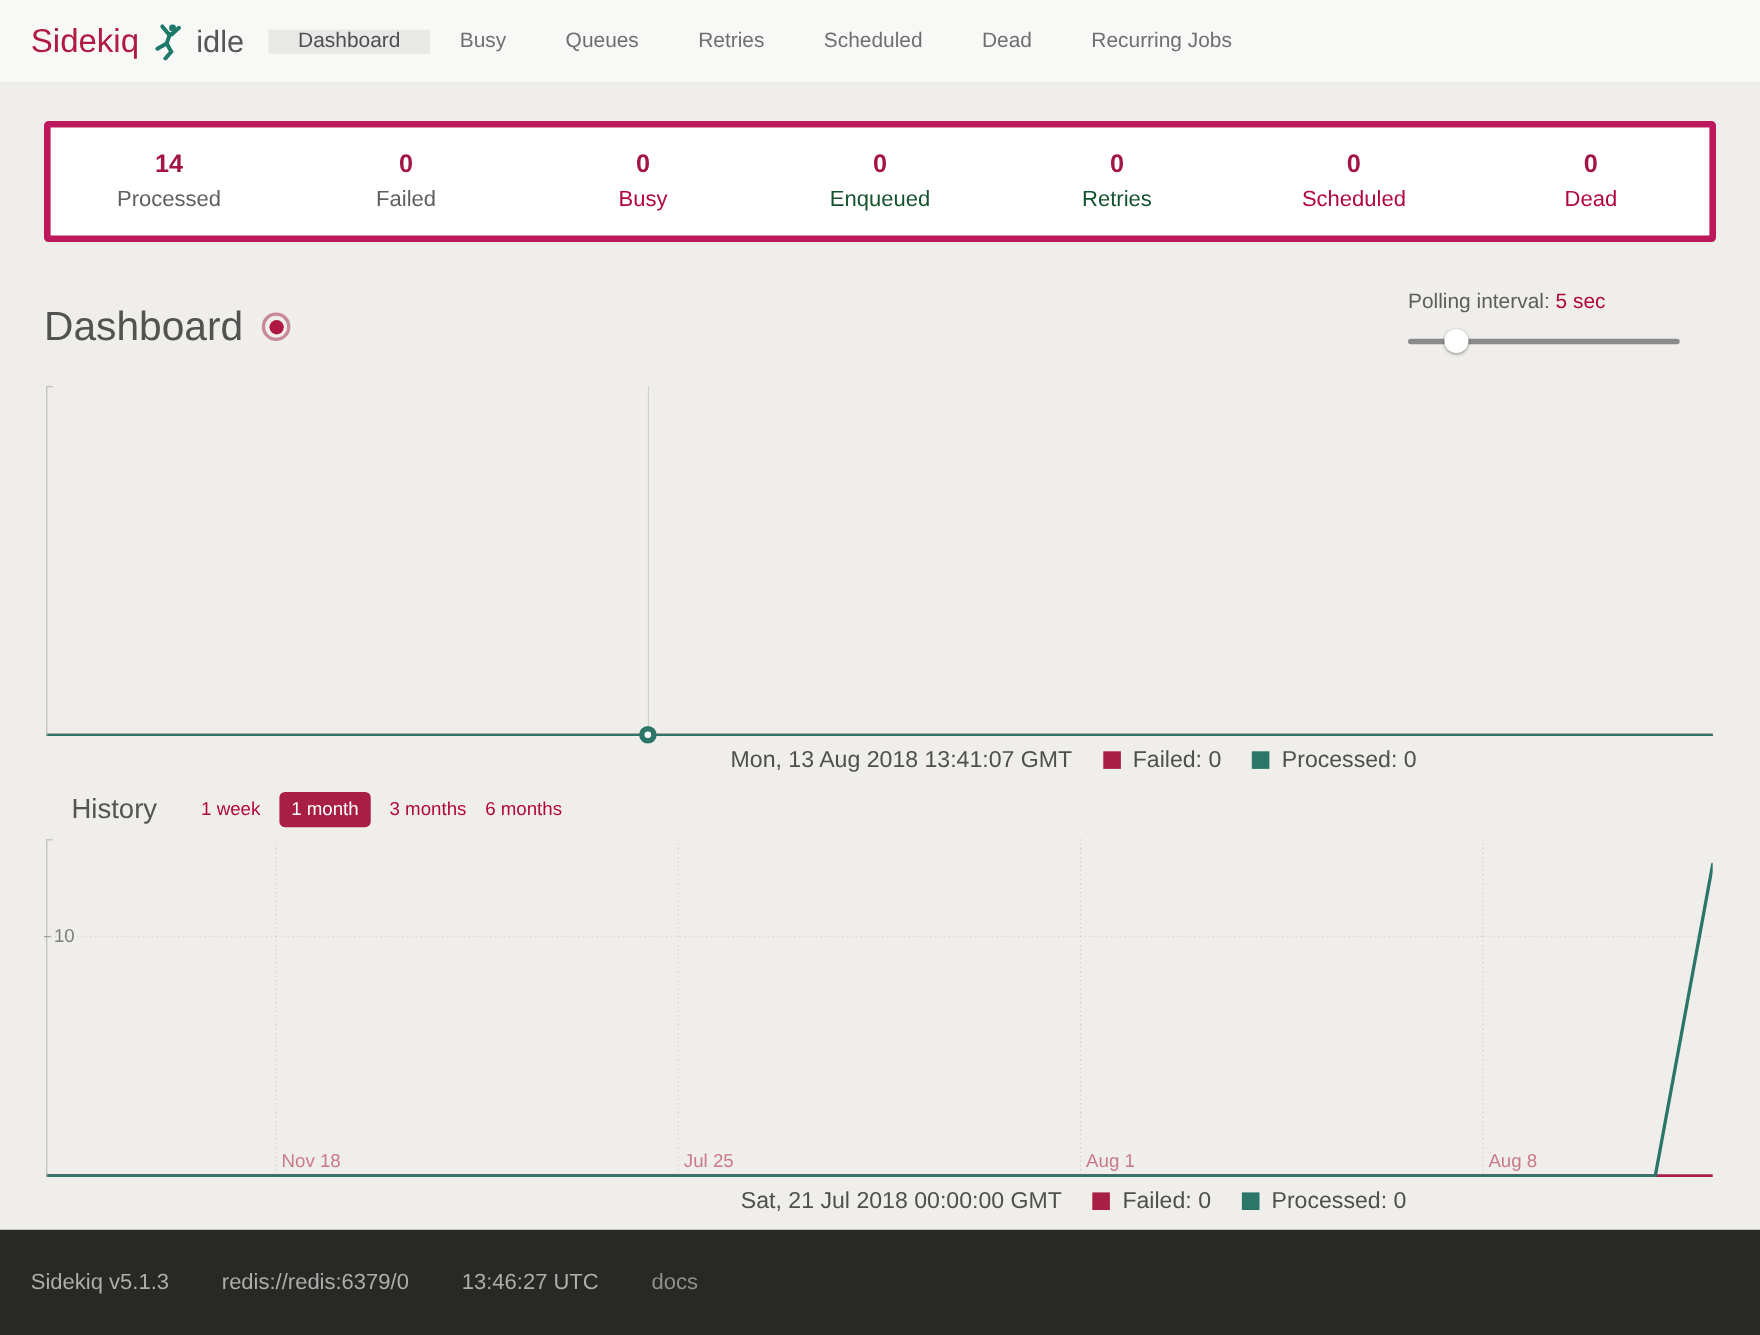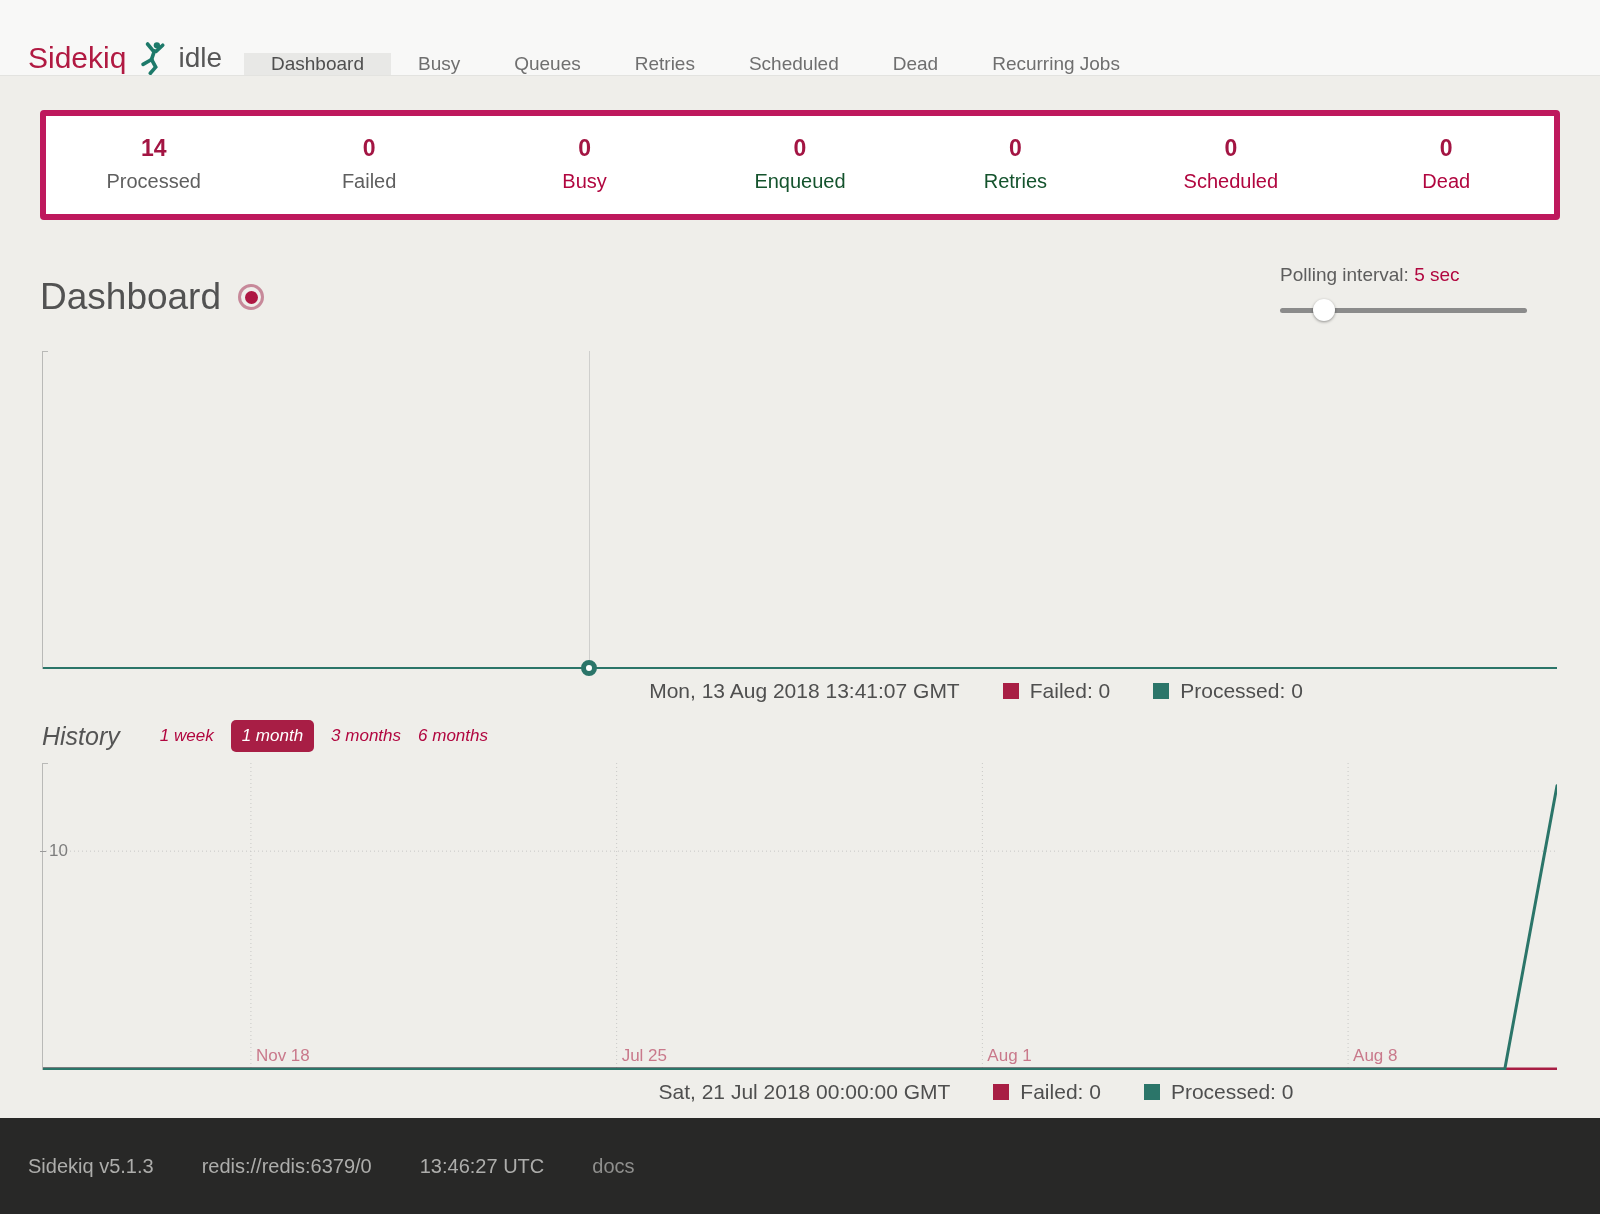--- a/index.html
+++ b/index.html
@@ -1,20 +1,20 @@
 <!DOCTYPE html>
 <html><head>
 <meta charset="utf-8">
 <style>
   * { box-sizing: border-box; }
   body { margin:0; font-family:"Liberation Sans", sans-serif; background:#efeeea; }
   .page { width:1600px; height:1214px; position:relative; background:#efeeea; overflow:hidden; }
 
   
-  .navbar { height:76px; background:#f8f8f7; border-bottom:1px solid #e3e3e0; display:flex; align-items:flex-end; }
+  .navbar { height:76px; background:#f8f8f7; border-bottom:1px solid #e3e3e0; display:flex; align-items:center; }
   .brand-wrap { display:flex; align-items:center; padding:0 22px 0 28px; }
   .brand { color:#b11a42; font-size:30px; cursor:pointer; }
   .runner { margin:0 10px 0 12px; display:flex; align-items:center; }
   .status-text { color:#565656; font-size:28px; }
   .nav-tabs { list-style:none; display:flex; margin:0; padding:0; }
   .nav-tabs li { font-size:19px; color:#6f6f6f; display:flex; align-items:center; padding:0 27px; cursor:pointer; }
   .nav-tabs li.active { background:#e8e8e6; color:#4f4f4f; }
 
   
   .stats-card { margin:34px 40px 0; background:#ffffff; border:6px solid #be185d; border-radius:4px; display:flex; padding:19px 0 21px; }
@@ -43,28 +43,28 @@
   .chart svg { position:absolute; left:0; top:0; }
   .axis-y { position:absolute; left:0; top:0; bottom:0; width:1px; background:#b9b9b7; }
   .axis-y::before { content:""; position:absolute; top:0; left:0; width:6px; height:1px; background:#b9b9b7; }
   .rt-cursor { position:absolute; top:0; bottom:1px; width:1px; background:#cfcfcd; }
   .rt-marker { position:absolute; bottom:-7px; width:16px; height:16px; border:5px solid #2b7569; background:#fff; border-radius:50%; }
   .ytick { position:absolute; left:-2px; font-size:17px; color:#7d7d7d; display:flex; align-items:center; transform:translateY(-50%); }
   .ytick .tickmark { width:6px; height:1px; background:#9a9a9a; margin-right:3px; }
   .xtick { position:absolute; bottom:4px; font-size:17px; color:#c9798b; }
 
   
-  .legend { display:flex; align-items:center; justify-content:center; padding-left:352px; margin-top:10px; font-size:21px; color:#4f4f4f;gap:15px; }
+  .legend { display:flex; align-items:center; justify-content:center; padding-left:352px; margin-top:10px; font-size:21px; color:#4f4f4f; }
   .legend-item { display:flex; align-items:center; margin-left:28px; }
   .swatch { width:16px; height:16px; display:inline-block; margin-right:11px; }
   .swatch.failed { background:#a81e44; }
   .swatch.processed { background:#2b7569; }
 
   
-  .history-head { margin:16px 40px 0 42px; display:flex; align-items:center; height:34px;font-style:italic; }
+  .history-head { margin:16px 40px 0 65px; display:flex; align-items:center; height:34px; }
   .history-title { font-size:25px; color:#545454; font-weight:400; margin:0 40px 0 0; }
   .range-link { color:#b1063f; font-size:17px; margin-right:17px; text-decoration:none; cursor:pointer; }
   .range-link.active { background:#a81e45; color:#fff; padding:6px 11px; border-radius:5px; }
   .hist-legend { }
 
   
   .footer { position:absolute; bottom:0; left:0; right:0; height:96px; background:#282827; display:flex; align-items:center; padding-left:28px; }
   .footer span { font-size:20px; color:#adadab; margin-right:48px; }
   .footer .footer-docs { color:#8f8f8d; cursor:pointer; }
 </style>

